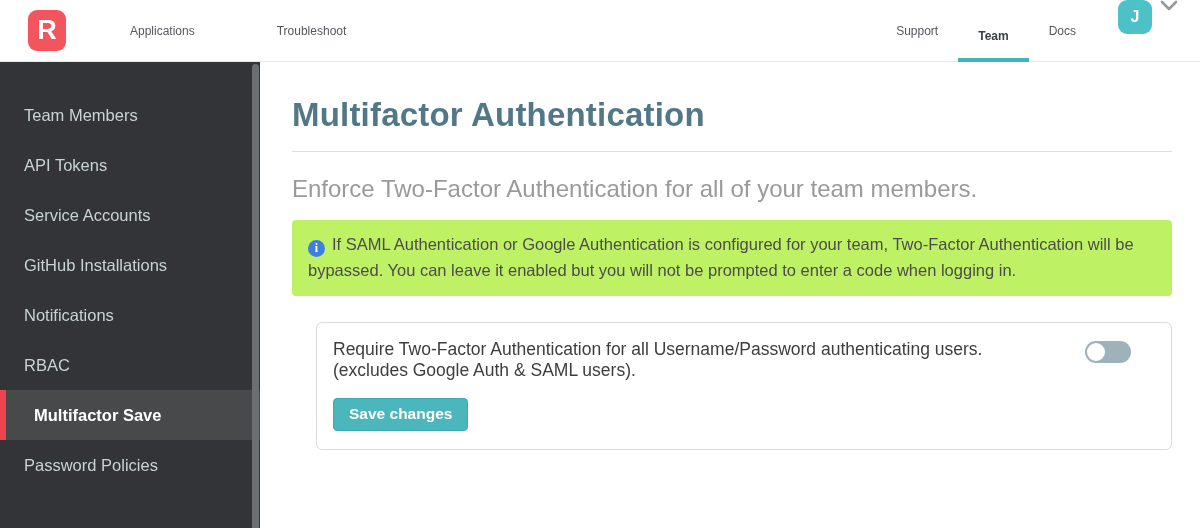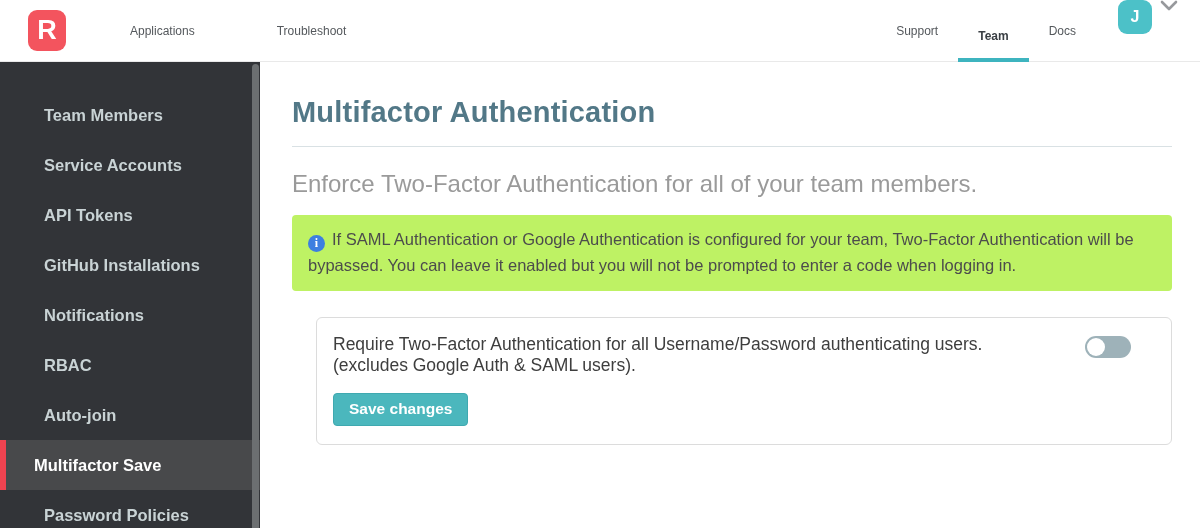--- a/index.html
+++ b/index.html
@@ -69,26 +69,25 @@
     position: relative;
     width: 260px;
     flex: 0 0 260px;
     background: #323438;
     overflow: hidden;
   }
   .sidebar-items { padding-top: 28px; }
   .side-item {
     height: 50px;
     line-height: 50px;
-    padding-left: 44px;
+    padding-left: 24px;
     font-size: 16.5px;
     color: #c9d3d5;
     cursor: pointer;
     white-space: nowrap;
-    font-weight: bold;
   }
   .side-item.active {
     background: #48494b;
     color: #ffffff;
     font-weight: bold;
     border-left: 6px solid #f04350;
     padding-left: 28px;
   }
   .scroll-thumb {
     position: absolute;
@@ -96,21 +95,21 @@
     right: 1px;
     width: 7px;
     height: 470px;
     border-radius: 4px;
     background: #6c6f71;
   }
 
   
   .main { flex: 1; background: #ffffff; padding: 34px 28px 0 32px; }
   .page-title {
-    font-size: 29px;
+    font-size: 33px;
     font-weight: bold;
     color: #527887;
     letter-spacing: 0.2px;
   }
   .divider { border: none; border-top: 1px solid #d9e1e4; margin-top: 17px; }
   .desc { margin-top: 23px; font-size: 24px; color: #9a9a9a; }
   .info-box {
     margin-top: 17px;
     background: #bef264;
     border-radius: 4px;
@@ -190,26 +189,25 @@
           <polyline points="2,2 9,9 16,2" fill="none" stroke="#97999c" stroke-width="2.6" stroke-linecap="round" stroke-linejoin="round"></polyline>
         </svg>
     </span>
   </nav>
 </header>
 
 <div class="body-row">
   <aside class="sidebar">
     <div class="sidebar-items">
       <div class="side-item">Team Members</div>
+      <div class="side-item">API Tokens</div>
       <div class="side-item">Service Accounts</div>
-      <div class="side-item">API Tokens</div>
       <div class="side-item">GitHub Installations</div>
       <div class="side-item">Notifications</div>
       <div class="side-item">RBAC</div>
-      <div class="side-item">Auto-join</div>
       <div class="side-item active">Multifactor Save</div>
       <div class="side-item">Password Policies</div>
     </div>
     <div class="scroll-thumb"></div>
   </aside>
 
   <main class="main">
     <h1 class="page-title">Multifactor Authentication</h1>
     <hr class="divider">
     <p class="desc">Enforce Two-Factor Authentication for all of your team members.</p>

